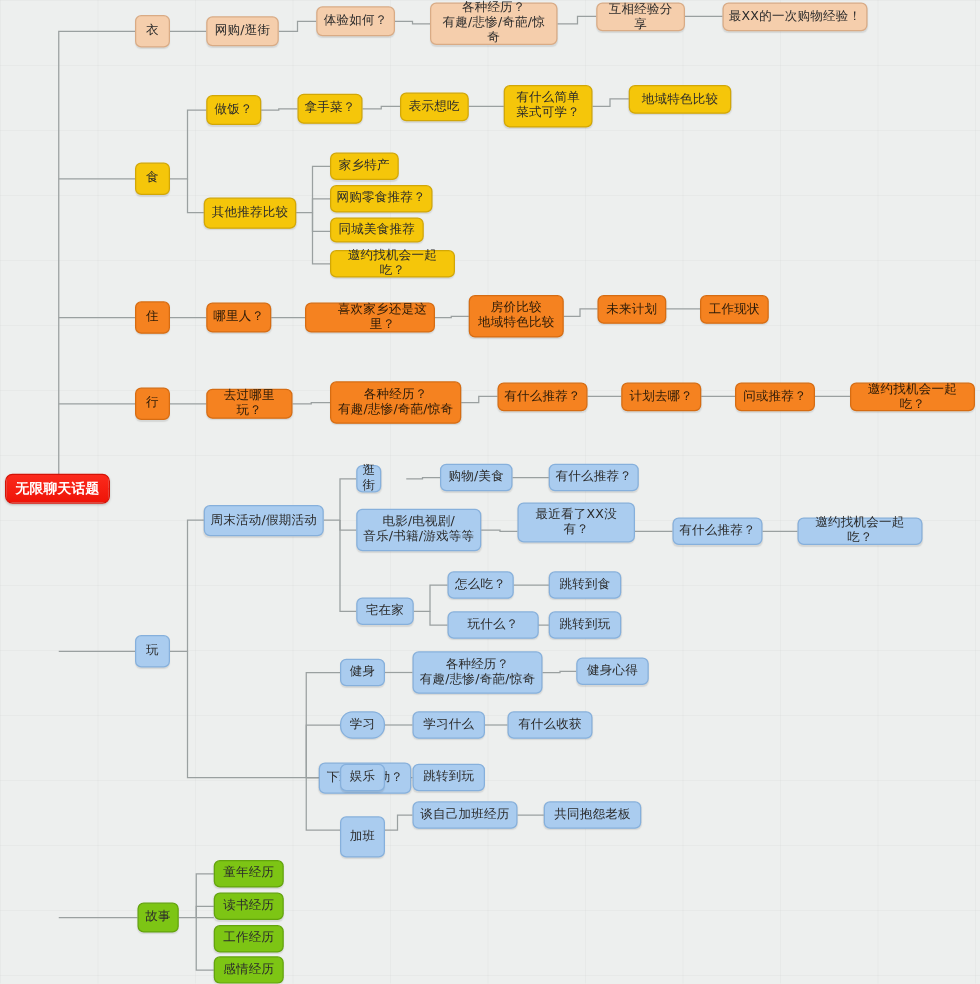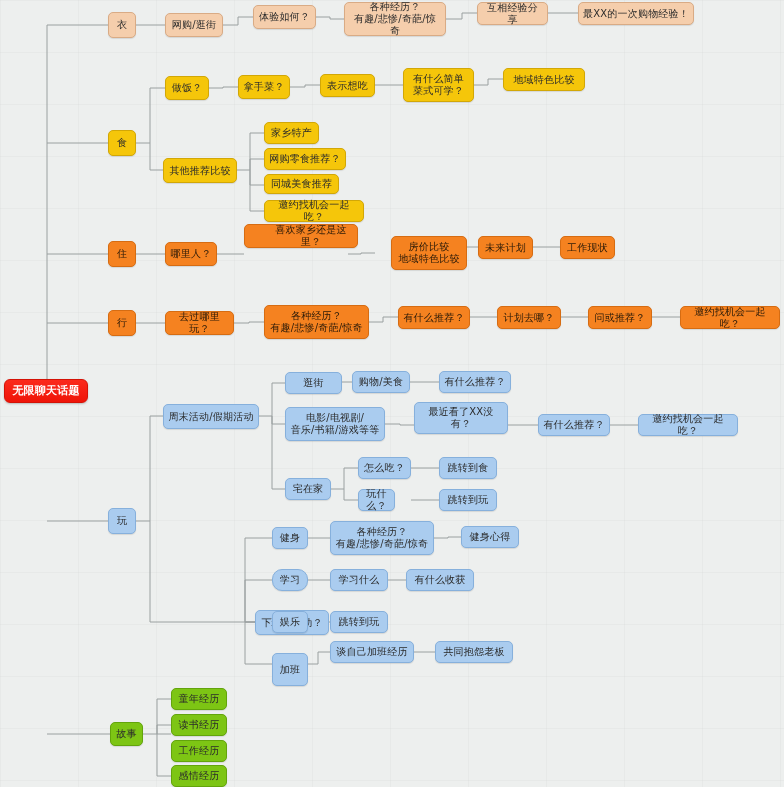--- a/index.html
+++ b/index.html
@@ -140,47 +140,47 @@
       <div class="node c-yellow" style="left: 403px; top: 68px; width: 71px; height: 34px;">有什么简单
 菜式可学？</div>
       <div class="node c-yellow" style="left: 503px; top: 68px; width: 82px; height: 23px;">地域特色比较</div>
       <div class="node c-yellow" style="left: 163px; top: 158px; width: 74px; height: 25px;">其他推荐比较</div>
       <div class="node c-yellow" style="left: 264px; top: 122px; width: 55px; height: 22px;">家乡特产</div>
       <div class="node c-yellow" style="left: 264px; top: 148px; width: 82px; height: 22px;">网购零食推荐？</div>
       <div class="node c-yellow" style="left: 264px; top: 174px; width: 75px; height: 20px;">同城美食推荐</div>
       <div class="node c-yellow" style="left: 264px; top: 200px; width: 100px; height: 22px;">邀约找机会一起吃？</div>
       <div class="node c-orange" style="left: 108px; top: 241px; width: 28px; height: 26px;">住</div>
       <div class="node c-orange" style="left: 165px; top: 242px; width: 52px; height: 24px;">哪里人？</div>
-      <div class="node c-orange" style="left: 244px; top: 224px; width: 114px; height: 24px; padding-left: 24px;">喜欢家乡还是这里？</div>
-      <div class="node c-orange" style="left: 391px; top: 236px; width: 76px; height: 34px;">房价比较
+      <div class="node c-orange" style="left: 244px; top: 242px; width: 104px; height: 24px; padding-left: 24px;">喜欢家乡还是这里？</div>
+      <div class="node c-orange" style="left: 375px; top: 236px; width: 76px; height: 34px;">房价比较
 地域特色比较</div>
       <div class="node c-orange" style="left: 478px; top: 236px; width: 55px; height: 23px;">未来计划</div>
       <div class="node c-orange" style="left: 560px; top: 236px; width: 55px; height: 23px;">工作现状</div>
       <div class="node c-orange" style="left: 108px; top: 310px; width: 28px; height: 26px;">行</div>
       <div class="node c-orange" style="left: 165px; top: 311px; width: 69px; height: 24px;">去过哪里玩？</div>
       <div class="node c-orange" style="left: 264px; top: 305px; width: 105px; height: 34px;">各种经历？
 有趣/悲惨/奇葩/惊奇</div>
       <div class="node c-orange" style="left: 398px; top: 306px; width: 72px; height: 23px;">有什么推荐？</div>
       <div class="node c-orange" style="left: 497px; top: 306px; width: 64px; height: 23px;">计划去哪？</div>
       <div class="node c-orange" style="left: 588px; top: 306px; width: 64px; height: 23px;">问或推荐？</div>
       <div class="node c-orange" style="left: 680px; top: 306px; width: 100px; height: 23px;">邀约找机会一起吃？</div>
       <div class="node c-blue" style="left: 108px; top: 508px; width: 28px; height: 26px;">玩</div>
       <div class="node c-blue" style="left: 163px; top: 404px; width: 96px; height: 25px;">周末活动/假期活动</div>
-      <div class="node c-blue" style="left: 285px; top: 372px; width: 57px; height: 22px;">逛街</div>
+      <div class="node c-blue" style="left: 285px; top: 372px; width: 20px; height: 22px;">逛街</div>
       <div class="node c-blue" style="left: 352px; top: 371px; width: 58px; height: 22px;">购物/美食</div>
       <div class="node c-blue" style="left: 439px; top: 371px; width: 72px; height: 22px;">有什么推荐？</div>
       <div class="node c-blue" style="left: 285px; top: 407px; width: 100px; height: 34px;">电影/电视剧/
 音乐/书籍/游戏等等</div>
       <div class="node c-blue" style="left: 414px; top: 402px; width: 94px; height: 32px;">最近看了XX没有？</div>
       <div class="node c-blue" style="left: 538px; top: 414px; width: 72px; height: 22px;">有什么推荐？</div>
       <div class="node c-blue" style="left: 638px; top: 414px; width: 100px; height: 22px;">邀约找机会一起吃？</div>
       <div class="node c-blue" style="left: 285px; top: 478px; width: 46px; height: 22px;">宅在家</div>
       <div class="node c-blue" style="left: 358px; top: 457px; width: 53px; height: 22px;">怎么吃？</div>
       <div class="node c-blue" style="left: 439px; top: 457px; width: 58px; height: 22px; text-align: center;">跳转到食</div>
-      <div class="node c-blue" style="left: 358px; top: 489px; width: 37px; height: 22px;">玩什么？</div>
+      <div class="node c-blue" style="left: 358px; top: 489px; width: 73px; height: 22px;">玩什么？</div>
       <div class="node c-blue" style="left: 439px; top: 489px; width: 58px; height: 22px;">跳转到玩</div>
       <div class="node c-blue" style="left: 255px; top: 610px; width: 74px; height: 25px;">下班后活动？</div>
       <div class="node c-blue" style="left: 272px; top: 527px; width: 36px; height: 22px;">健身</div>
       <div class="node c-blue" style="left: 330px; top: 521px; width: 104px; height: 34px;">各种经历？
 有趣/悲惨/奇葩/惊奇</div>
       <div class="node c-blue" style="left: 461px; top: 526px; width: 58px; height: 22px;">健身心得</div>
       <div class="node c-blue" style="left: 272px; top: 569px; width: 36px; height: 22px; border-radius: 10px;">学习</div>
       <div class="node c-blue" style="left: 330px; top: 569px; width: 58px; height: 22px;">学习什么</div>
       <div class="node c-blue" style="left: 406px; top: 569px; width: 68px; height: 22px;">有什么收获</div>
       <div class="node c-blue" style="left: 272px; top: 611px; width: 36px; height: 22px;">娱乐</div>

